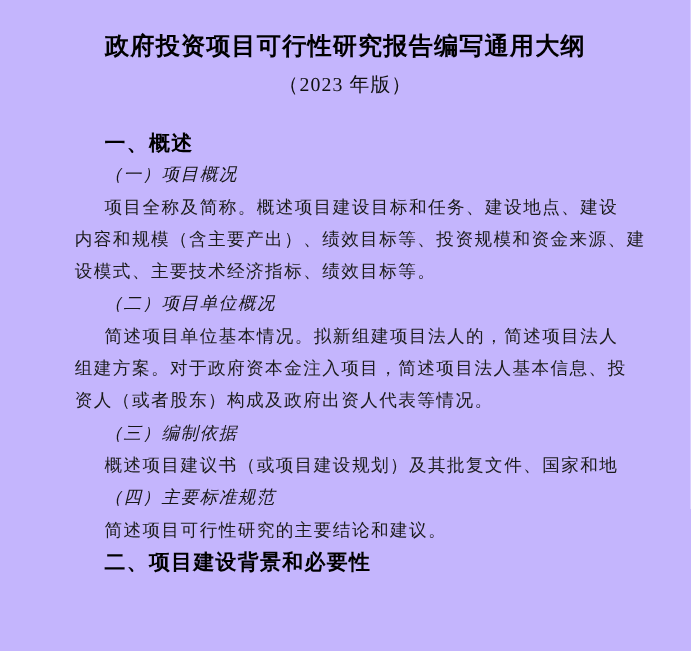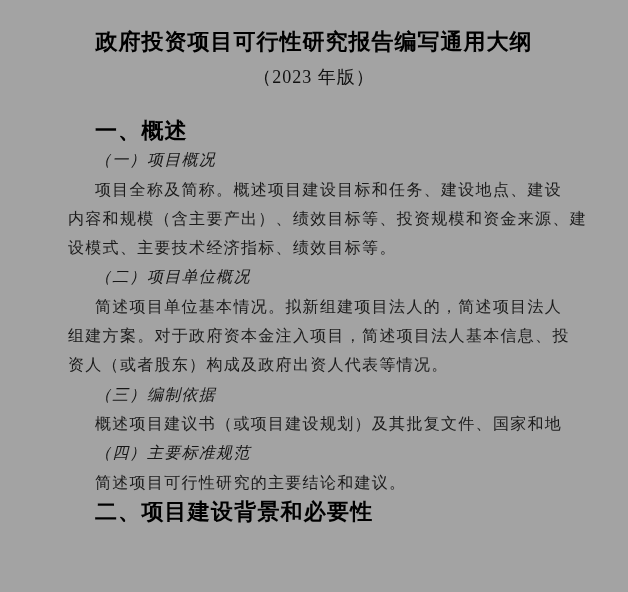--- a/index.html
+++ b/index.html
@@ -4,21 +4,21 @@
 <style>
   html, body {
     margin: 0;
     padding: 0;
     background: #ffffff;
   }
   .page {
     position: relative;
     width: 628px;
     height: 592px;
-    background: #a3a3a3;
+    background: #c4b5fd;
     overflow: hidden;
     font-family: "Liberation Serif", "DejaVu Serif", serif;
   }
   .doc-title {
     margin: 0;
     padding-top: 27px;
     text-align: center;
     font-size: 22px;
     font-weight: 700;
     letter-spacing: 1px;
@@ -42,21 +42,21 @@
     height: 29.3px;
     line-height: 29.3px;
     font-size: 16px;
     letter-spacing: 1.3px;
     color: #1b1b1b;
     white-space: nowrap;
   }
   .line.h1 {
     font-family: "Liberation Sans", "DejaVu Sans", sans-serif;
     font-weight: 700;
-    font-size: 22px;
+    font-size: 19px;
     letter-spacing: 1.2px;
     color: #000000;
     text-indent: 27px;
   }
   .line.h2 {
     font-style: italic;
     text-indent: 27px;
     color: #161616;
   }
   .line.p-start {

